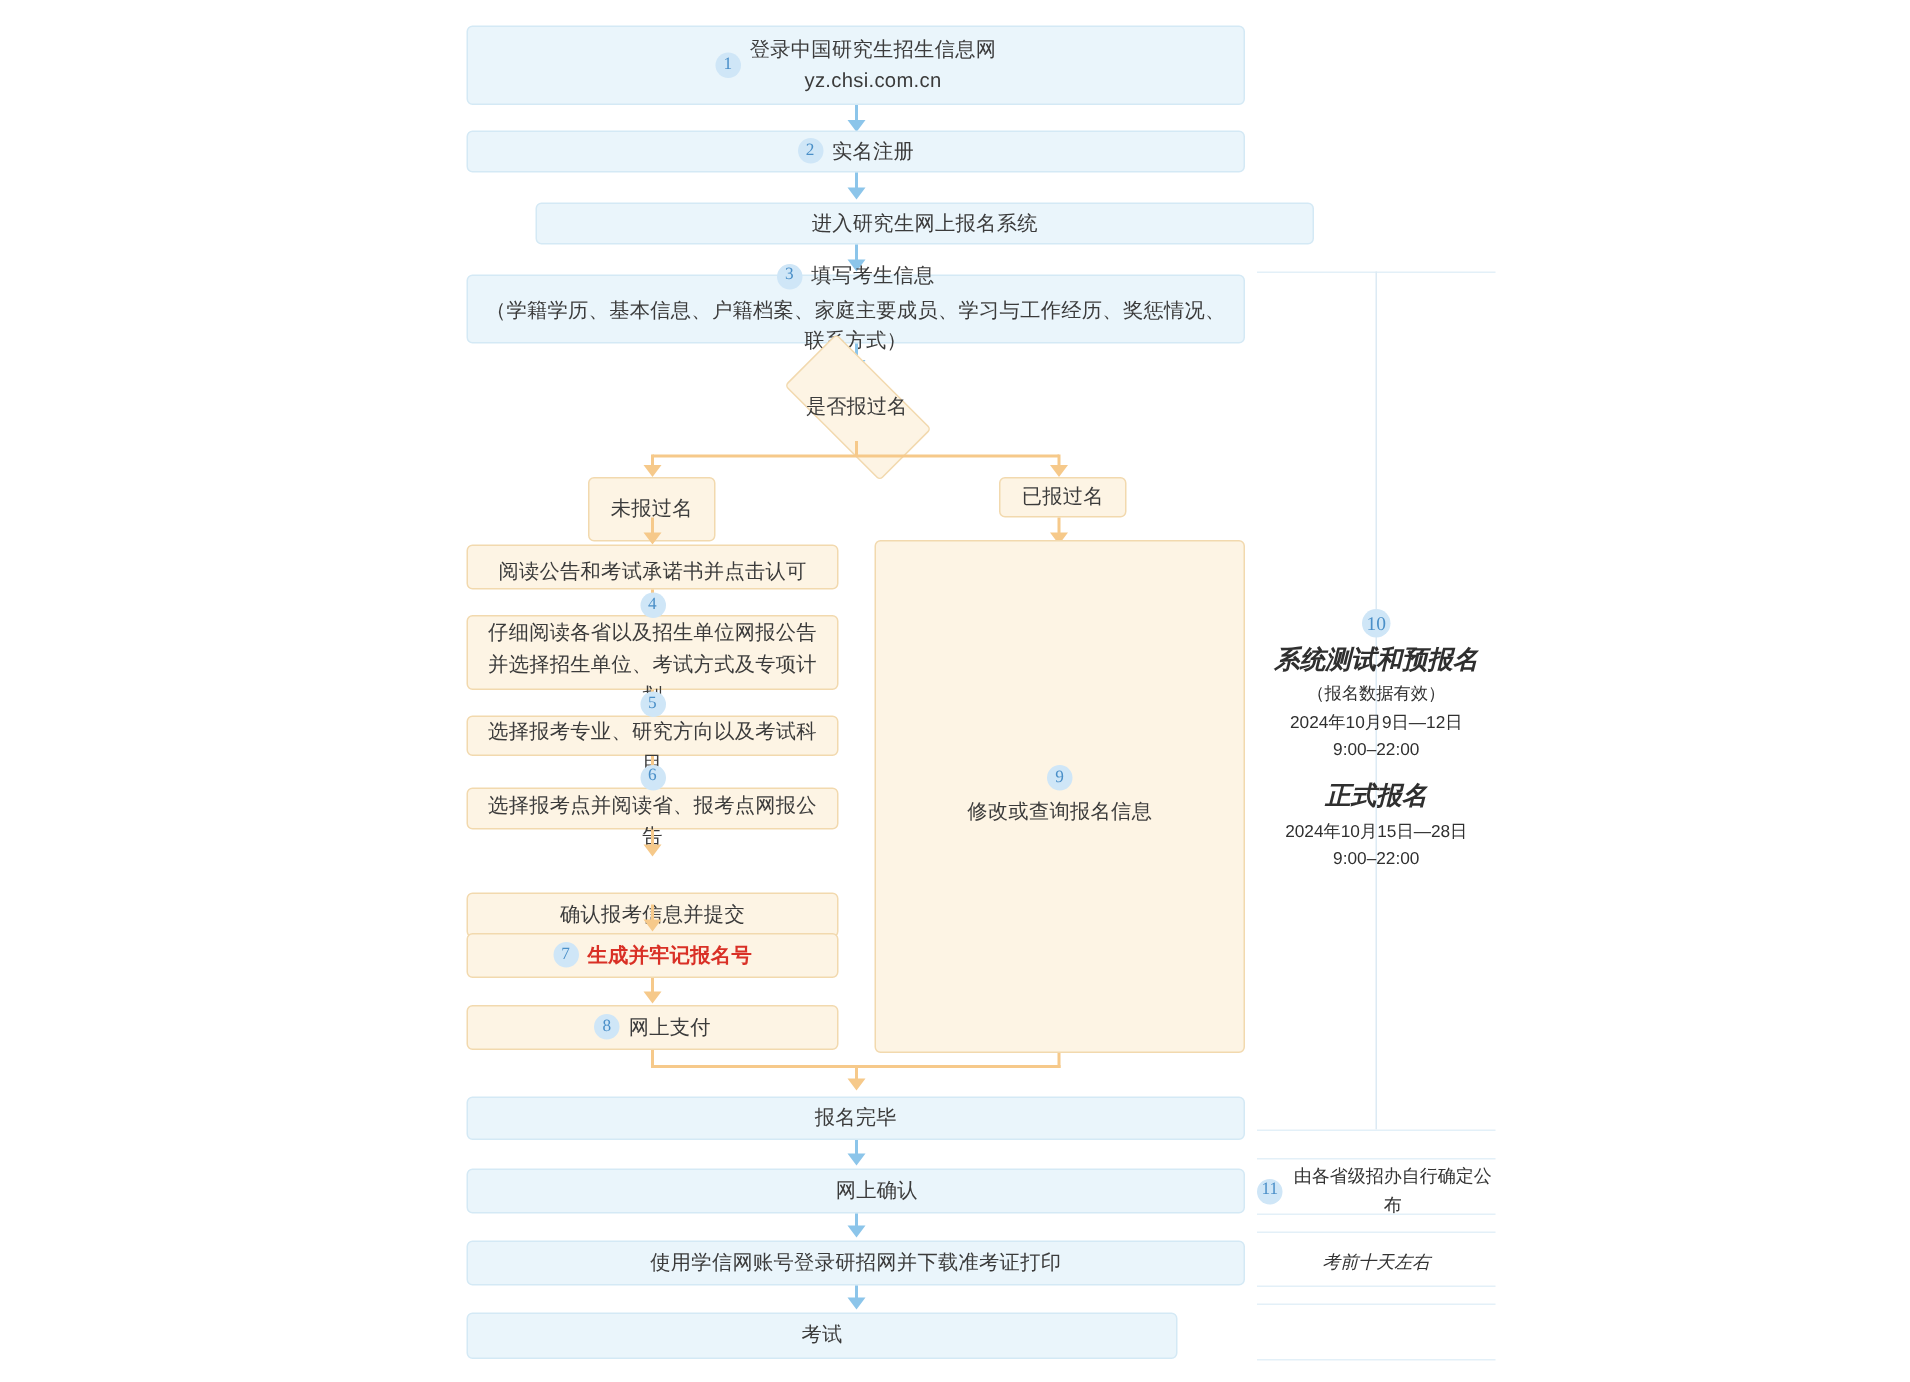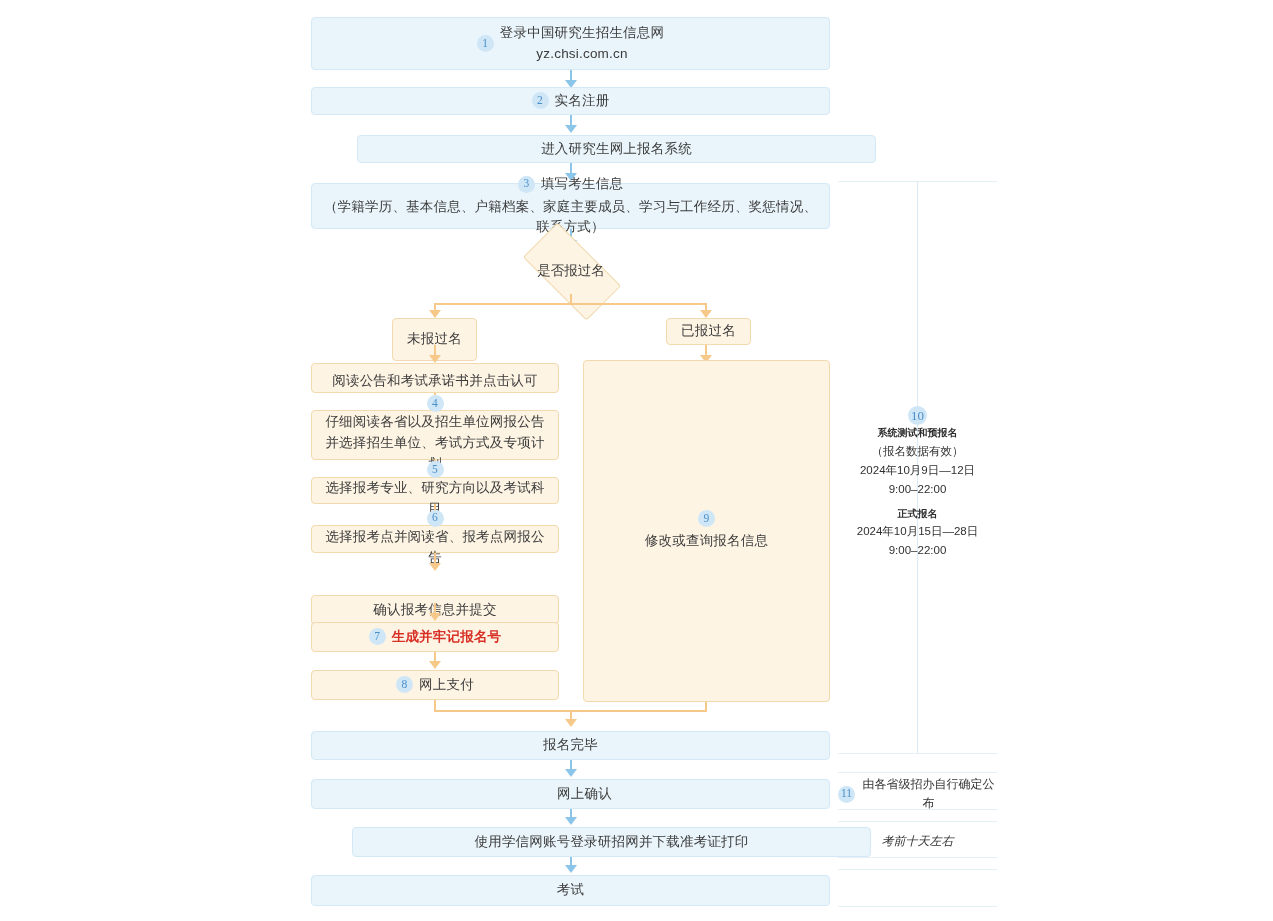--- a/index.html
+++ b/index.html
@@ -104,21 +104,21 @@
     line-height:1.6;
   }
   .side-text.bold{font-weight:bold;}
   .side-block{
     position:absolute;
     text-align:center;
     font-size:11.5px;
     line-height:1.65;
     color:#2f2f2f;
   }
-  .side-block .hd{font-weight:bold;font-size:10px;}
+  .side-block .hd{font-weight:bold;font-size:17px;font-style:italic;}
   .side-block .sp{display:block;height:7px;}
 </style>
 </head>
 <body>
 
 <div id="chart">
 
   <div class="node blue" style="left:311px;top:17px;width:519px;height:53px;">
     <div class="inner">
       <span class="badge">1</span>
@@ -278,29 +278,29 @@
   <div class="arrow blue-c" style="left:565px;top:769px;"></div>
 
   <div class="node blue" style="left:311px;top:779px;width:519px;height:30px;padding-left:28px;">
     <div class="inner">
         <span>网上确认</span>
       </div>
   </div>
   <div class="vline blue-c" style="left:570px;top:809px;width:2px;height:11px;"></div>
   <div class="arrow blue-c" style="left:565px;top:817px;"></div>
 
-  <div class="node blue" style="left:311px;top:827px;width:519px;height:30px;margin-left:41px;">
+  <div class="node blue" style="left:311px;top:827px;width:519px;height:30px;">
     <div class="inner">
         <span>使用学信网账号登录研招网并下载准考证打印</span>
       </div>
   </div>
   <div class="vline blue-c" style="left:570px;top:857px;width:2px;height:11px;"></div>
   <div class="arrow blue-c" style="left:565px;top:865px;"></div>
 
-  <div class="node blue" style="left:311px;top:875px;width:519px;height:31px;">
+  <div class="node blue" style="left:311px;top:875px;width:474px;height:31px;">
     <div class="inner">
         <span>考试</span>
       </div>
   </div>
 
   <div class="side-hline" style="left:838px;top:181px;width:159px;"></div>
   <div class="side-vline" style="left:917px;top:181px;height:572px;"></div>
 
   <div class="side-block" style="left:838px;top:406px;width:159px;">
     <span class="badge big">10</span>

